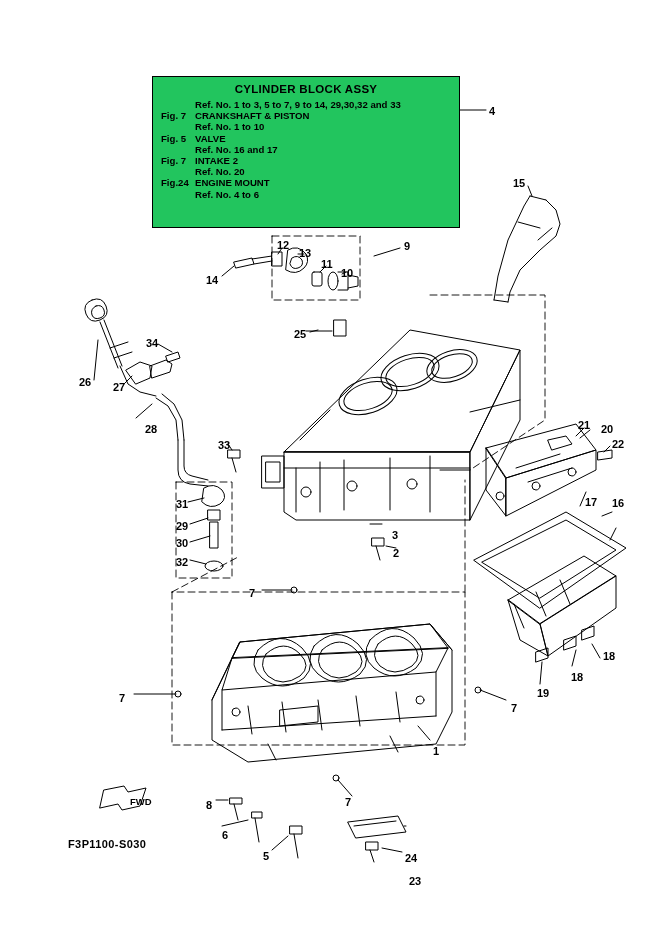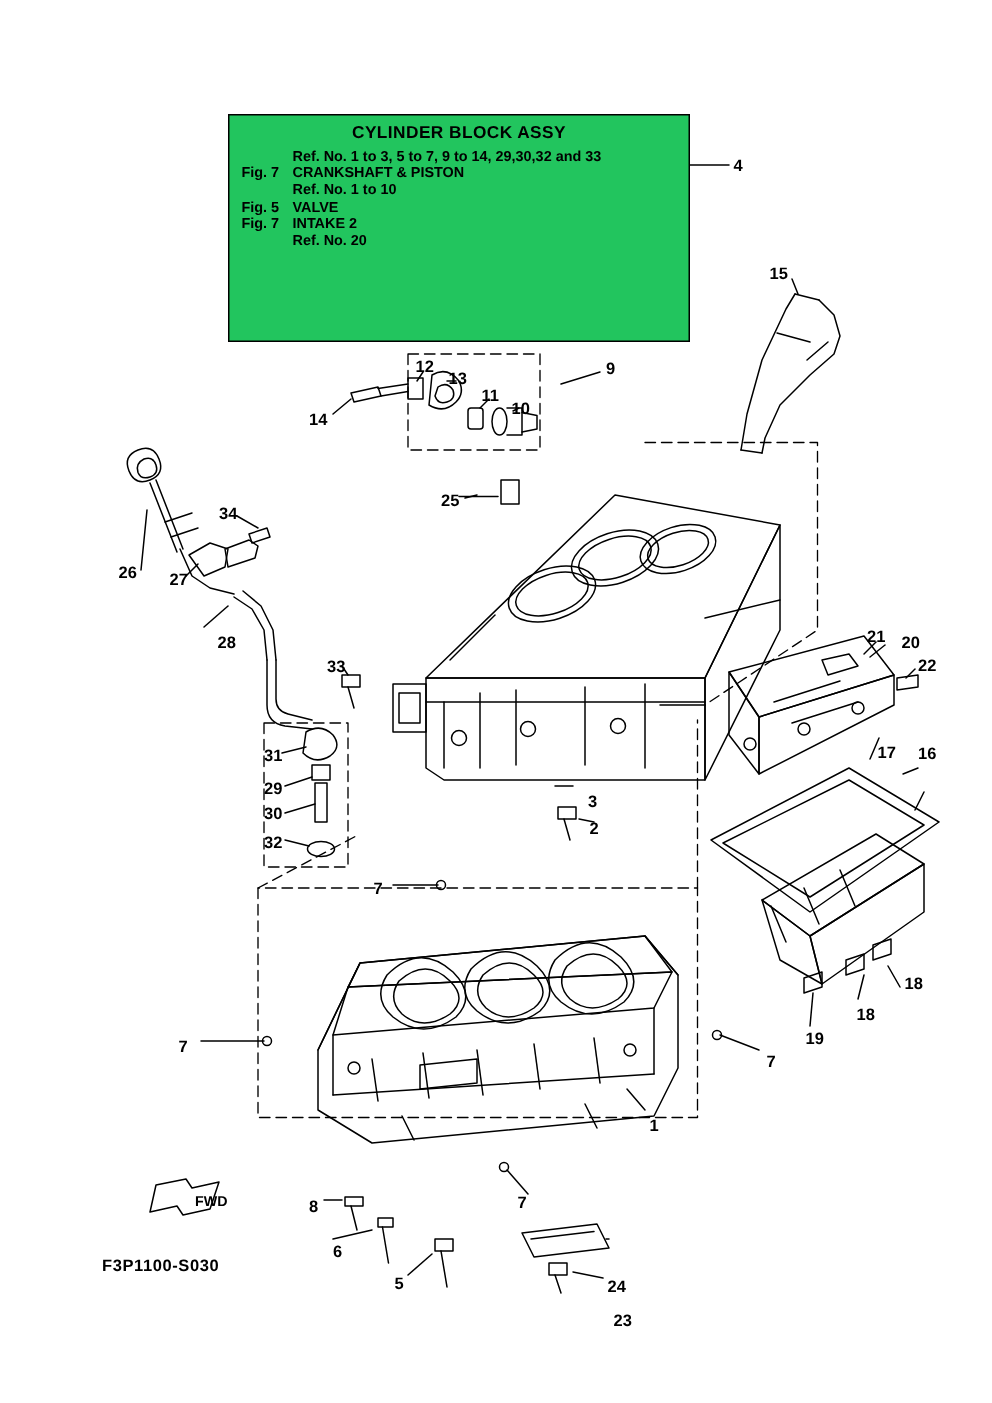--- a/index.html
+++ b/index.html
@@ -237,27 +237,32 @@
       <span class="ref">Ref. No. 1 to 3, 5 to 7, 9 to 14, 29,30,32 and 33</span>
     </div>
 
     <div class="row">
       <span class="fig"><span class="fignum">Fig.  7</span><span>CRANKSHAFT &amp; PISTON</span></span>
       <span class="ref">Ref. No. 1 to 10</span>
     </div>
 
     <div class="row">
       <span class="fig"><span class="fignum">Fig.  5</span><span>VALVE</span></span>
+      <span class="ref">Ref. No. 16 and 17</span>
     </div>
 
     <div class="row">
       <span class="fig"><span class="fignum">Fig.  7</span><span>INTAKE 2</span></span>
       <span class="ref">Ref. No. 20</span>
     </div>
 
+    <div class="row">
+      <span class="fig"><span class="fignum">Fig.24</span><span>ENGINE MOUNT</span></span>
+      <span class="ref">Ref. No. 4 to 6</span>
+    </div>
   </div>
 
   <div id="callouts">
       <div class="cal" style="left: 489px; top: 106px;">4</div>
       <div class="cal" style="left: 513px; top: 178px;">15</div>
       <div class="cal" style="left: 277px; top: 240px;">12</div>
       <div class="cal" style="left: 299px; top: 248px;">13</div>
       <div class="cal" style="left: 404px; top: 241px;">9</div>
       <div class="cal" style="left: 321px; top: 259px;">11</div>
       <div class="cal" style="left: 341px; top: 268px;">10</div>

